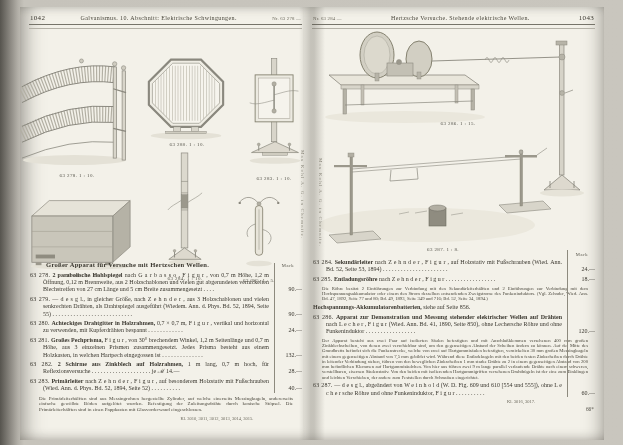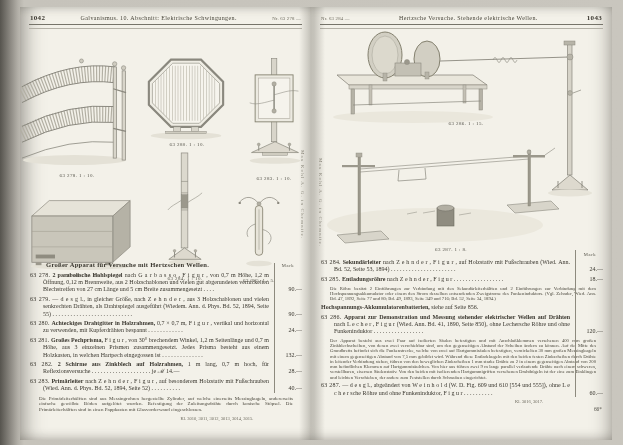--- a/index.html
+++ b/index.html
@@ -11,30 +11,30 @@
   }
   .scan{position:relative;width:623px;height:445px;}
   .page{
     position:absolute;top:7px;height:433px;background:#f3f1e9;
   }
   .page-left{
     left:20px;width:291px;
     box-shadow:inset 16px 0 20px -12px rgba(70,66,58,.55), inset 0 8px 10px -8px rgba(70,66,58,.3), inset 0 -10px 12px -10px rgba(70,66,58,.4);
   }
   .page-right{
-    left:311px;width:301px;
+    left:303px;width:301px;
     box-shadow:inset -14px 0 18px -12px rgba(70,66,58,.5), inset 0 8px 10px -8px rgba(70,66,58,.3), inset 0 -10px 12px -10px rgba(70,66,58,.4);
   }
   .gutter{
     position:absolute;top:7px;left:299px;width:26px;height:433px;pointer-events:none;
     background:linear-gradient(90deg,rgba(90,87,78,0) 0%,rgba(90,87,78,.30) 45%,rgba(90,87,78,.30) 58%,rgba(90,87,78,0) 100%);
   }
   
   .runhead{display:flex;align-items:baseline;padding:7px 10px 0 10px;}
-  .runhead .pn{font-size:7px;font-weight:bold;letter-spacing:.3px;}
+  .runhead .pn{font-size:7px;font-weight:normal;letter-spacing:.3px;}
   .runhead .rh{flex:1;text-align:center;font-size:6px;letter-spacing:.4px;color:#474439;}
   .runhead .ref{font-size:4.8px;color:#6b685c;letter-spacing:.2px;}
   .rule{height:3px;margin:2px 9px 0 9px;border-top:1px solid #76746a;border-bottom:1px solid #b4b1a7;}
   
   .figs{position:absolute;left:0;right:0;}
   .figs svg{position:absolute;}
   .figcap{position:absolute;font-size:5px;letter-spacing:.4px;color:#55534a;text-align:center;white-space:nowrap;}
   
   .textcol{position:absolute;left:10px;right:8px;}
   .heading-row{display:flex;align-items:baseline;margin-bottom:4px;}

